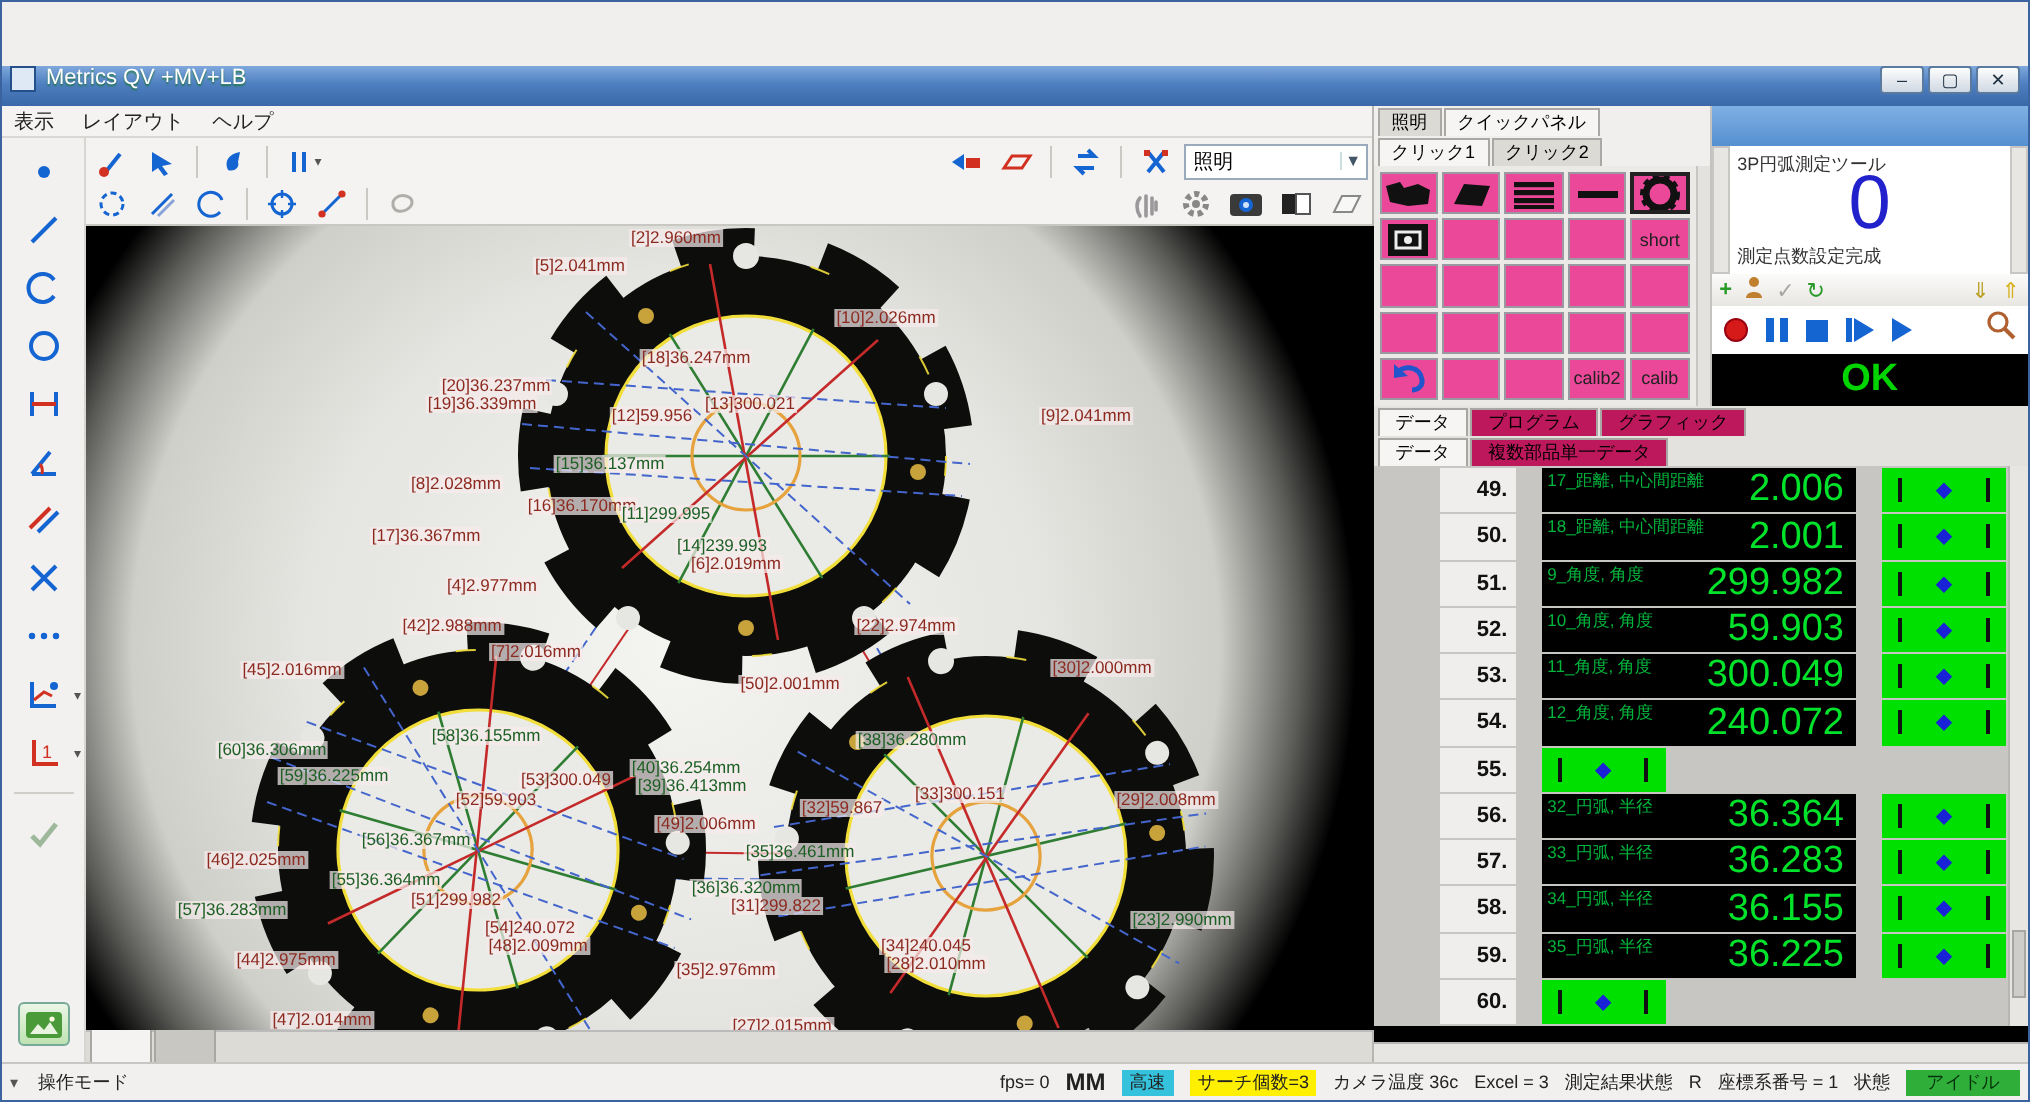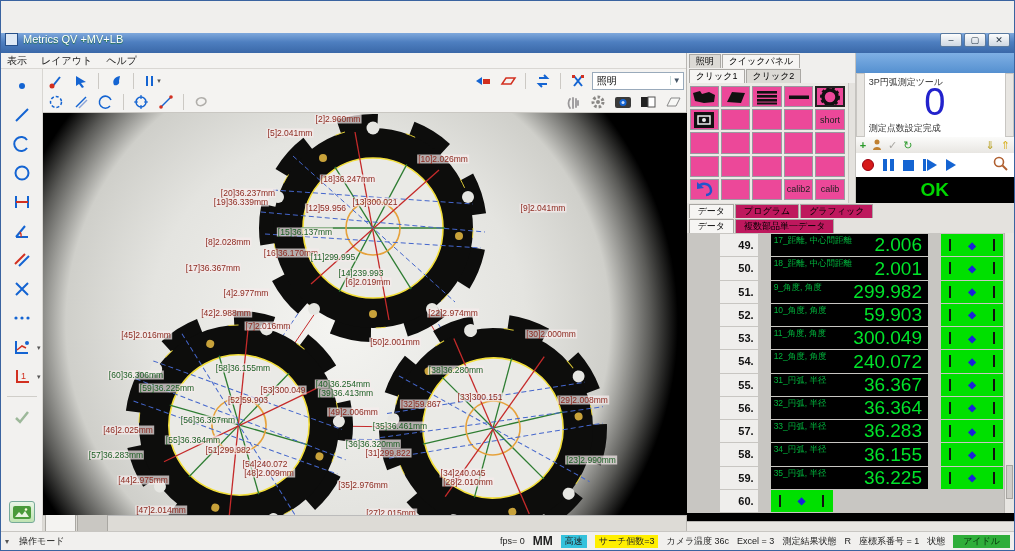--- a/index.html
+++ b/index.html
@@ -671,24 +671,20 @@
                   <div class="c-value">240.072</div>
                 </div>
                 <div class="c-tol">
                   <i></i>
                   <b>◆</b>
                   <i></i>
                 </div>
               </div>
               <div class="trow">
                 <div class="c-no">55.</div>
-                <div class="c-data">
-                  <div class="c-label">31_円弧, 半径</div>
-                  <div class="c-value">36.367</div>
-                </div>
                 <div class="c-tol">
                   <i></i>
                   <b>◆</b>
                   <i></i>
                 </div>
               </div>
               <div class="trow">
                 <div class="c-no">56.</div>
                 <div class="c-data">
                   <div class="c-label">32_円弧, 半径</div>

